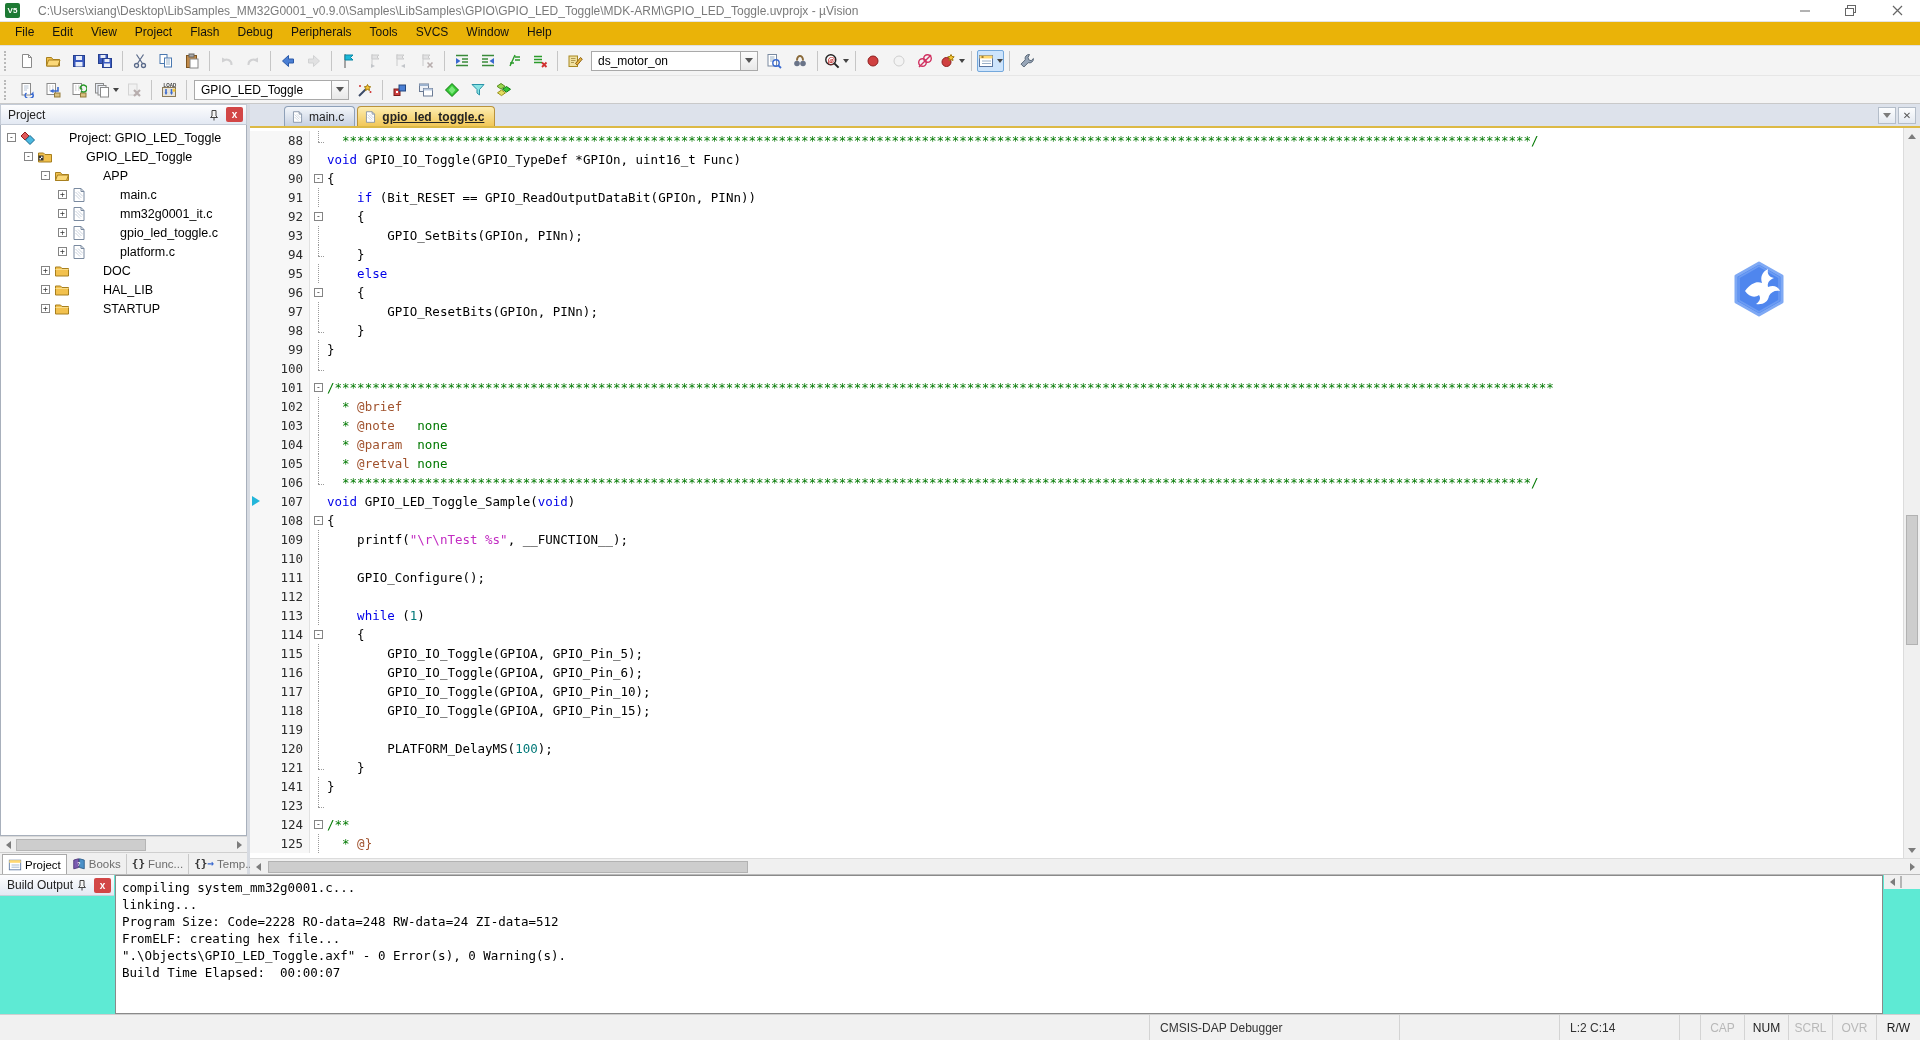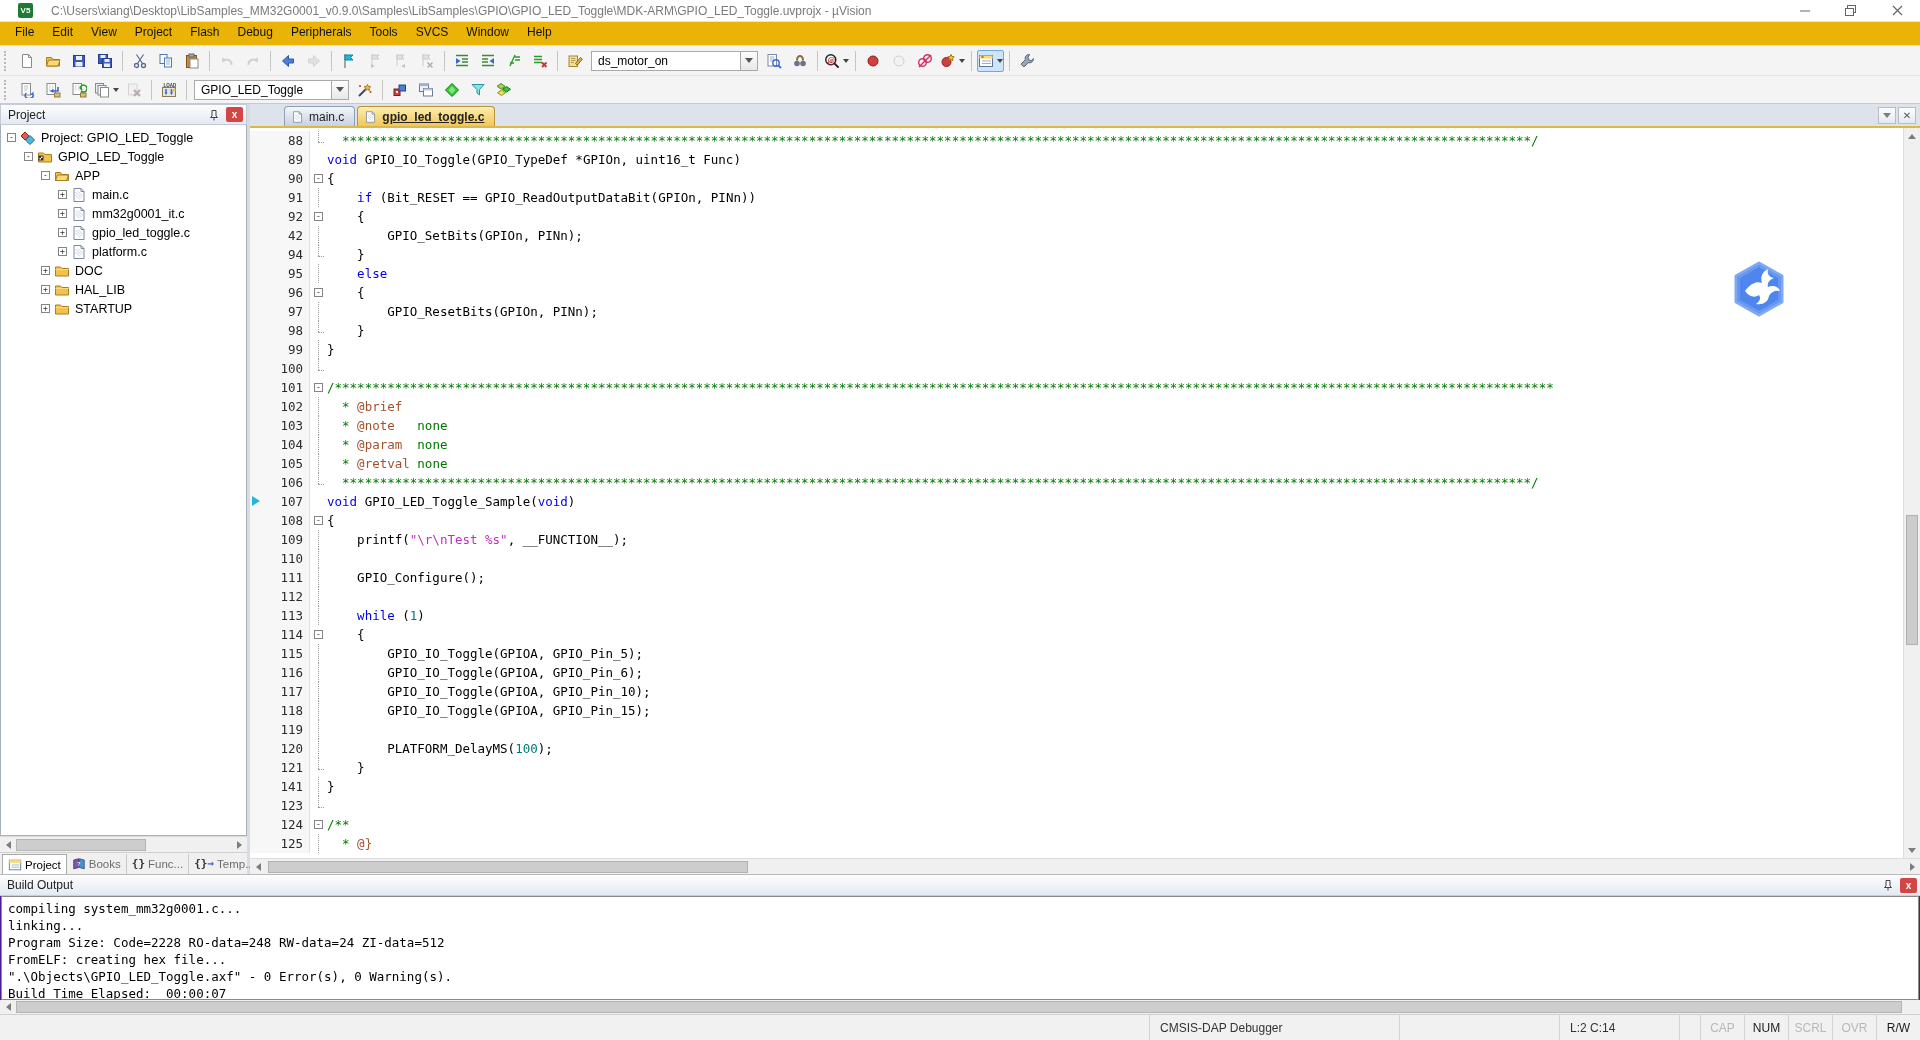--- a/index.html
+++ b/index.html
@@ -1,21 +1,21 @@
 <!DOCTYPE html>
 <html><head>
 <meta charset="utf-8">
 <style>
   * { box-sizing: border-box; margin:0; padding:0; }
   html,body { width:1920px; height:1040px; overflow:hidden; }
   body { font-family:"Liberation Sans", sans-serif; font-size:12px; color:#1a1a1a; background:#f0f0f0; position:relative; }
 
   
   .titlebar { height:22px; background:#ffffff; display:flex; align-items:center; border-bottom:1px solid #e4e4e4; }
-  .app-icon { width:15px; height:15px; margin:0 6px 0 18px; background:#1e7a34; color:#fff; font:bold 8px/15px "Liberation Sans",sans-serif; text-align:center; border-radius:2px; flex:none; }
+  .app-icon { width:15px; height:15px; margin:0 6px 0 5px; background:#1e7a34; color:#fff; font:bold 8px/15px "Liberation Sans",sans-serif; text-align:center; border-radius:2px; flex:none; }
   .title-text { color:#7a7a7a; font-size:12px; white-space:nowrap; overflow:hidden; flex:1;margin-left:12px; }
   .win-controls { display:flex; height:100%; flex:none; }
   .win-btn { width:46px; height:100%; display:flex; align-items:center; justify-content:center; color:#666; }
   .win-btn svg { display:block; }
 
   
   .menubar { height:24px; background:#eab308; display:flex; padding-left:6px; border-bottom:1px solid #e0e0e0; }
   .menu-item { padding:3px 9px; color:#111; }
 
   
@@ -40,21 +40,21 @@
   .proj-panel { width:250px; flex:none; display:flex; flex-direction:column; border-right:3px solid #d7dbe2; background:#f4f4f4; }
   .panel-hdr { height:21px; background:linear-gradient(#fdfdfe,#e3e9f3); border:1px solid #c4cbd6; display:flex; align-items:center; padding:0 3px 0 7px; }
   .panel-hdr .ptitle { flex:1; color:#222; }
   .pin-btn { width:18px; height:16px; display:flex; align-items:center; justify-content:center; }
   .closer { width:17px; height:15px; background:#d24646; border-radius:2px; color:#fff; font:bold 10px/15px "Liberation Sans",sans-serif; text-align:center; margin-left:3px; }
   .tree-wrap { flex:1; background:#fff; border:1px solid #a8b0bc; border-top:none; overflow:hidden; padding-top:3px; }
   .tree-row { display:flex; align-items:center; height:19px; white-space:nowrap; }
   .exp { width:9px; height:9px; border:1px solid #848484; background:#fff; font:8px/7px "DejaVu Sans Mono",monospace; text-align:center; color:#333; margin-right:4px; flex:none; }
   .ticon { width:17px; height:15px; margin-right:4px; flex:none; }
   .ticon svg { display:block; }
-  .tree-row .tlabel { font-size:12.5px; color:#000; }
+  .tree-row .tlabel { font-size:12.5px; color:#000;margin-left:28px; }
   .hscroll { height:16px; background:#f0f0f0; display:flex; align-items:center; border-top:1px solid #d9d9d9; }
   .sc-arrow { width:16px; height:100%; background:#f0f0f0; display:flex; align-items:center; justify-content:center; flex:none; }
   .sc-thumb { height:12px; background:#cdcdcd; border:1px solid #b5b5b5; }
   .tri-l { width:0;height:0;border-top:4px solid transparent;border-bottom:4px solid transparent;border-right:5px solid #7c7c7c; }
   .tri-r { width:0;height:0;border-top:4px solid transparent;border-bottom:4px solid transparent;border-left:5px solid #7c7c7c; }
   .tri-u { width:0;height:0;border-left:4px solid transparent;border-right:4px solid transparent;border-bottom:5px solid #7c7c7c; }
   .tri-d { width:0;height:0;border-left:4px solid transparent;border-right:4px solid transparent;border-top:5px solid #7c7c7c; }
   .panel-tabs { height:22px; background:#f0f0f0; display:flex; align-items:flex-end; padding-left:2px; border-top:1px solid #cfcfcf; }
   .ptab { display:flex; align-items:center; height:20px; padding:0 5px; color:#6d6d6d; border-right:1px solid #c9c9c9; font-size:11.5px; white-space:nowrap; }
   .ptab.active { background:#fff; border:1px solid #a9a9a9; border-bottom:none; color:#000; }
@@ -89,21 +89,21 @@
   .vscroll .dn { position:absolute; bottom:0; left:0; right:0; height:16px; display:flex; align-items:center; justify-content:center; }
   .vthumb { position:absolute; left:2px; right:2px; top:53%; height:130px; background:#cdcdcd; border:1px solid #b2b2b2; }
   .ehscroll { height:16px; background:#f0f0f0; border-top:1px solid #dcdcdc; display:flex; align-items:center; }
   .ethumb { height:12px; width:480px; background:#cdcdcd; border:1px solid #b2b2b2; margin-left:2px; }
   .espacer { flex:1; }
 
   
   .thunder { position:absolute; left:1730px; top:260px; width:58px; height:58px; z-index:50; }
 
   
-  .build { height:140px; display:flex; flex-direction:column; background:#4c1d95; border-top:1px solid #b9b9b9; }
+  .build { height:140px; display:flex; flex-direction:row; background:#5eead4; border-top:1px solid #b9b9b9; }
   .build .panel-hdr { border:none; border-bottom:1px solid #c9d0da; }
   .build-body { flex:1; background:#fff; border:1px solid #8a8a8a; margin:0 1px; padding:3px 6px; font:12.5px/17px "DejaVu Sans Mono",monospace; color:#000; overflow:hidden; white-space:pre; }
   .build-hscroll { height:14px; background:#f0f0f0; display:flex; align-items:center; }
 
   
   .statusbar { height:26px; background:#f1f1f1; border-top:1px solid #cfcfcf; display:flex; align-items:stretch; font-size:12px; color:#333; }
   .sb-spacer { flex:1; }
   .sb-cell { display:flex; align-items:center; padding:0 10px; border-left:1px solid #d4d4d4; white-space:nowrap; }
   .sb-flag { width:44px; justify-content:center; color:#b8b8b8; }
   .sb-flag.on { color:#1c1c1c; }
@@ -643,21 +643,21 @@
           </div>
         <div class="tc-btn">✕</div>
       </div>
     </div>
     <div class="code-area">
         <div class="cl"><span class="mk"></span><span class="ln">88</span><span class="fold end"></span><span class="ct"><span class="c">  **************************************************************************************************************************************************************/</span></span></div>
         <div class="cl"><span class="mk"></span><span class="ln">89</span><span class="fold"></span><span class="ct"><span class="k">void</span><span class="p"> GPIO_IO_Toggle(GPIO_TypeDef *GPIOn, uint16_t Func)</span></span></div>
         <div class="cl"><span class="mk"></span><span class="ln">90</span><span class="fold"><span class="fbox">-</span></span><span class="ct"><span class="p">{</span></span></div>
         <div class="cl"><span class="mk"></span><span class="ln">91</span><span class="fold line"></span><span class="ct"><span class="p">    </span><span class="k">if</span><span class="p"> (Bit_RESET == GPIO_ReadOutputDataBit(GPIOn, PINn))</span></span></div>
         <div class="cl"><span class="mk"></span><span class="ln">92</span><span class="fold"><span class="fbox">-</span></span><span class="ct"><span class="p">    {</span></span></div>
-        <div class="cl"><span class="mk"></span><span class="ln">42</span><span class="fold line"></span><span class="ct"><span class="p">        GPIO_SetBits(GPIOn, PINn);</span></span></div>
+        <div class="cl"><span class="mk"></span><span class="ln">93</span><span class="fold line"></span><span class="ct"><span class="p">        GPIO_SetBits(GPIOn, PINn);</span></span></div>
         <div class="cl"><span class="mk"></span><span class="ln">94</span><span class="fold end"></span><span class="ct"><span class="p">    }</span></span></div>
         <div class="cl"><span class="mk"></span><span class="ln">95</span><span class="fold line"></span><span class="ct"><span class="p">    </span><span class="k">else</span></span></div>
         <div class="cl"><span class="mk"></span><span class="ln">96</span><span class="fold"><span class="fbox">-</span></span><span class="ct"><span class="p">    {</span></span></div>
         <div class="cl"><span class="mk"></span><span class="ln">97</span><span class="fold line"></span><span class="ct"><span class="p">        GPIO_ResetBits(GPIOn, PINn);</span></span></div>
         <div class="cl"><span class="mk"></span><span class="ln">98</span><span class="fold end"></span><span class="ct"><span class="p">    }</span></span></div>
         <div class="cl"><span class="mk"></span><span class="ln">99</span><span class="fold line"></span><span class="ct"><span class="p">}</span></span></div>
         <div class="cl"><span class="mk"></span><span class="ln">100</span><span class="fold end"></span><span class="ct"></span></div>
         <div class="cl"><span class="mk"></span><span class="ln">101</span><span class="fold"><span class="fbox">-</span></span><span class="ct"><span class="c">/******************************************************************************************************************************************************************</span></span></div>
         <div class="cl"><span class="mk"></span><span class="ln">102</span><span class="fold line"></span><span class="ct"><span class="c">  * </span><span class="a">@brief</span></span></div>
         <div class="cl"><span class="mk"></span><span class="ln">103</span><span class="fold line"></span><span class="ct"><span class="c">  * </span><span class="a">@note</span><span class="p">   </span><span class="c">none</span></span></div>

